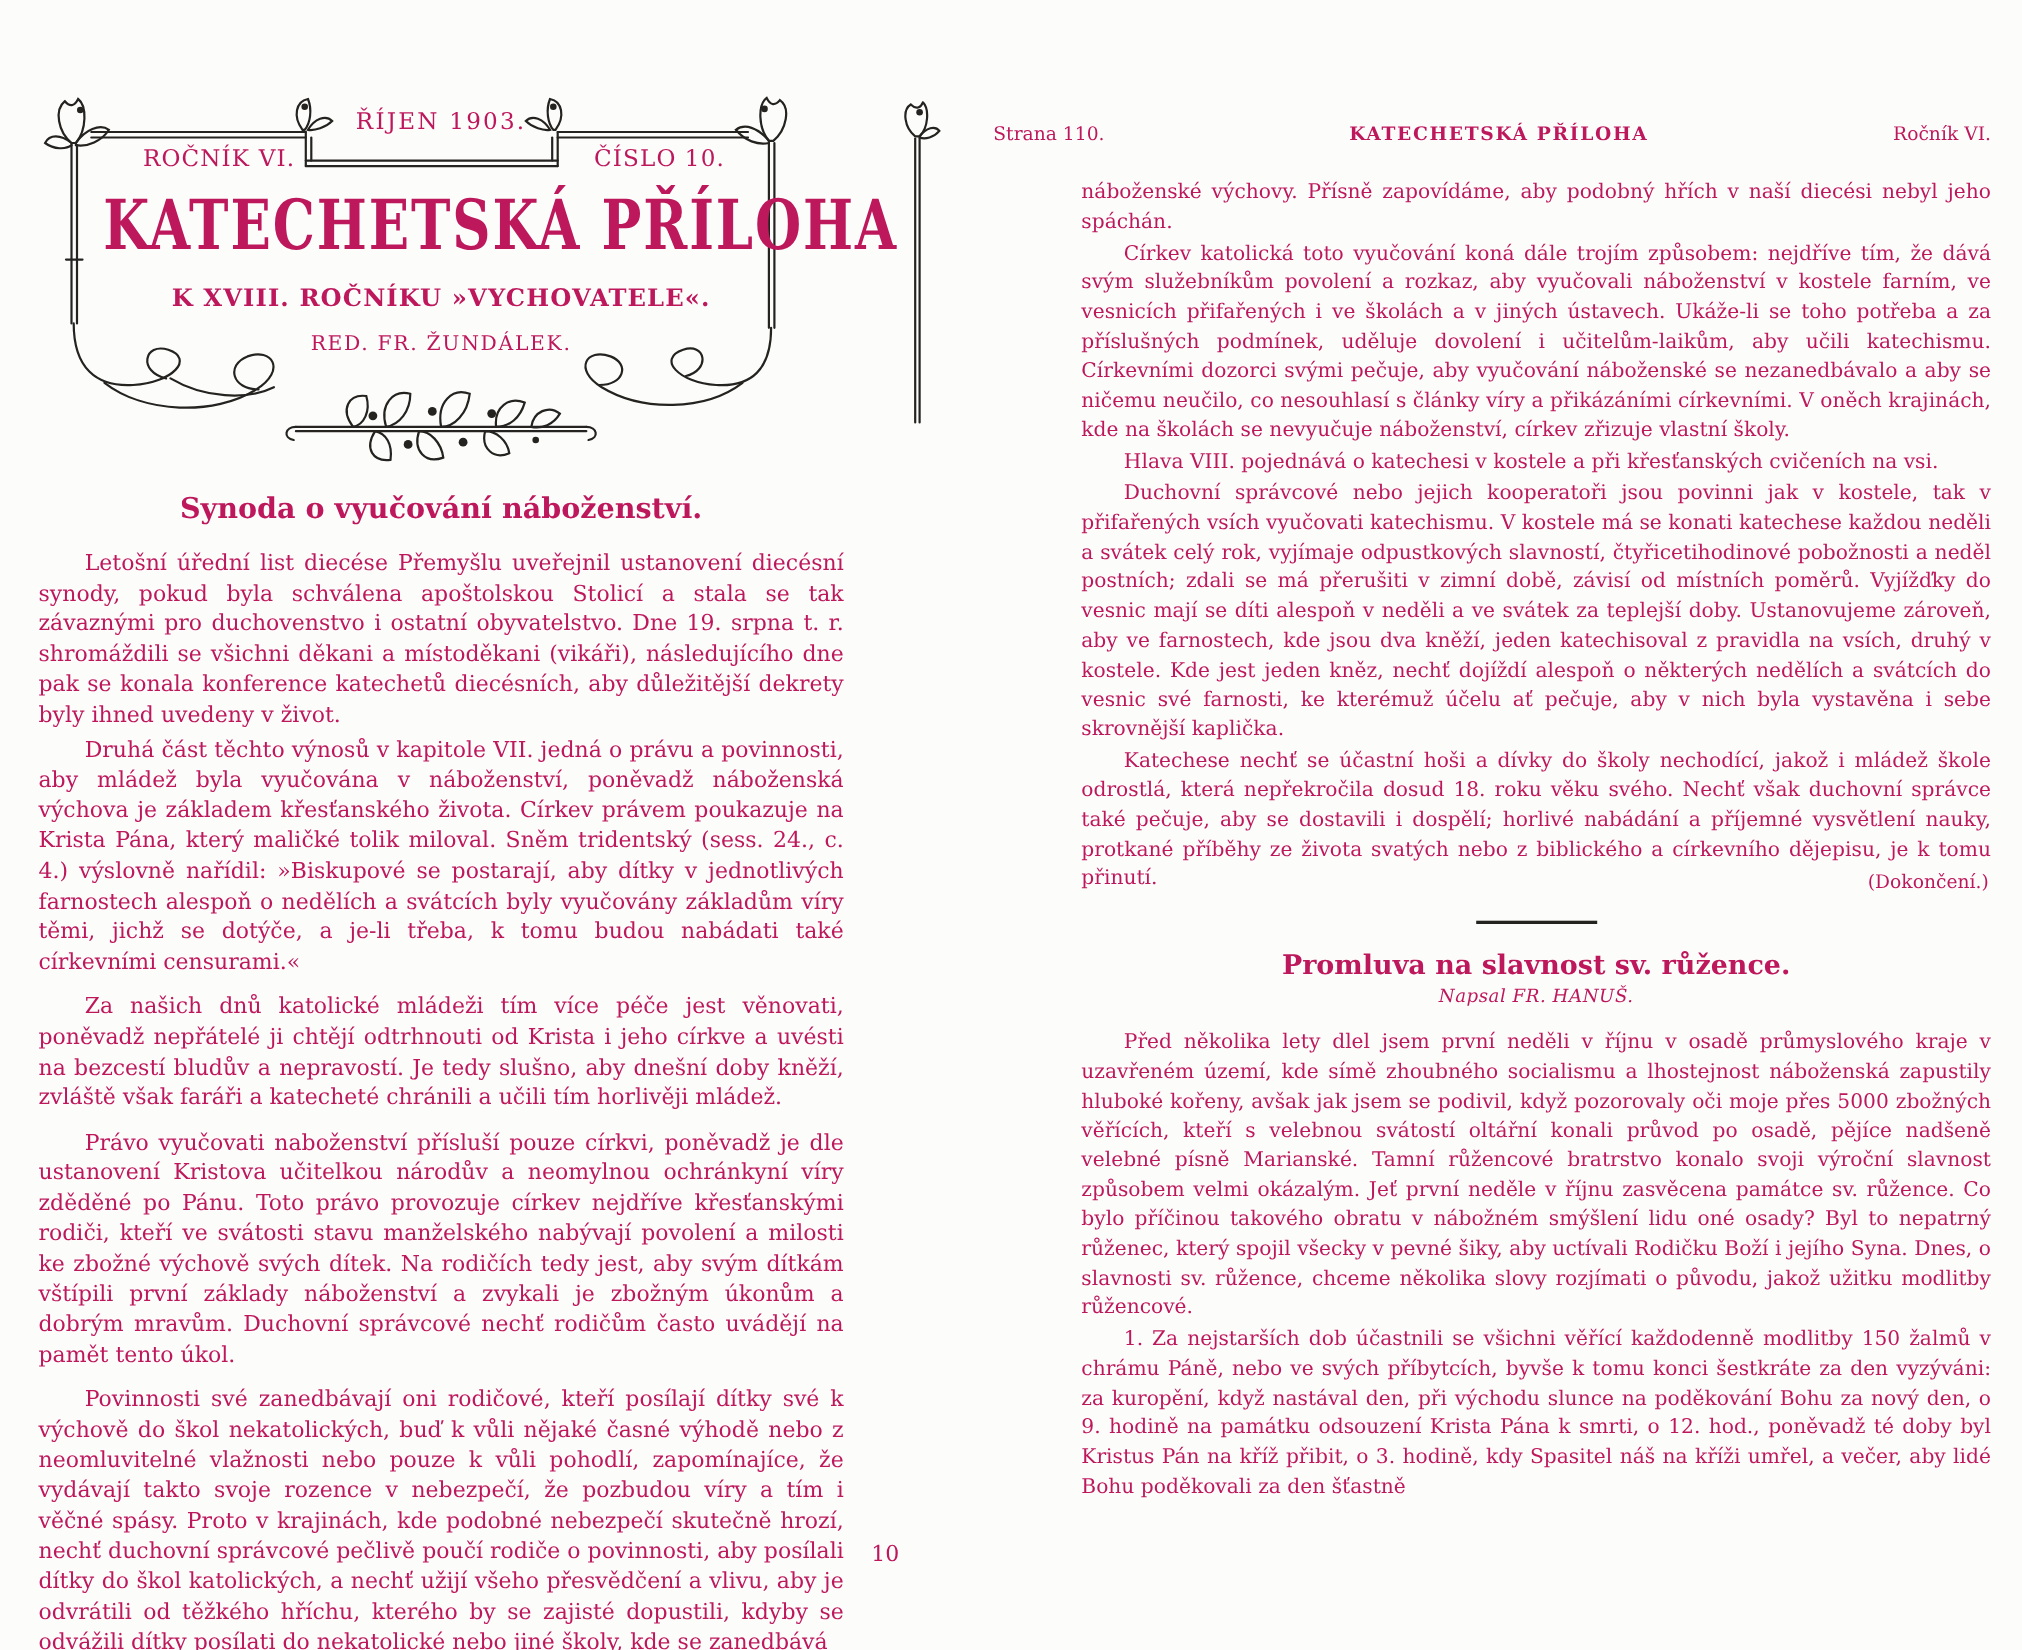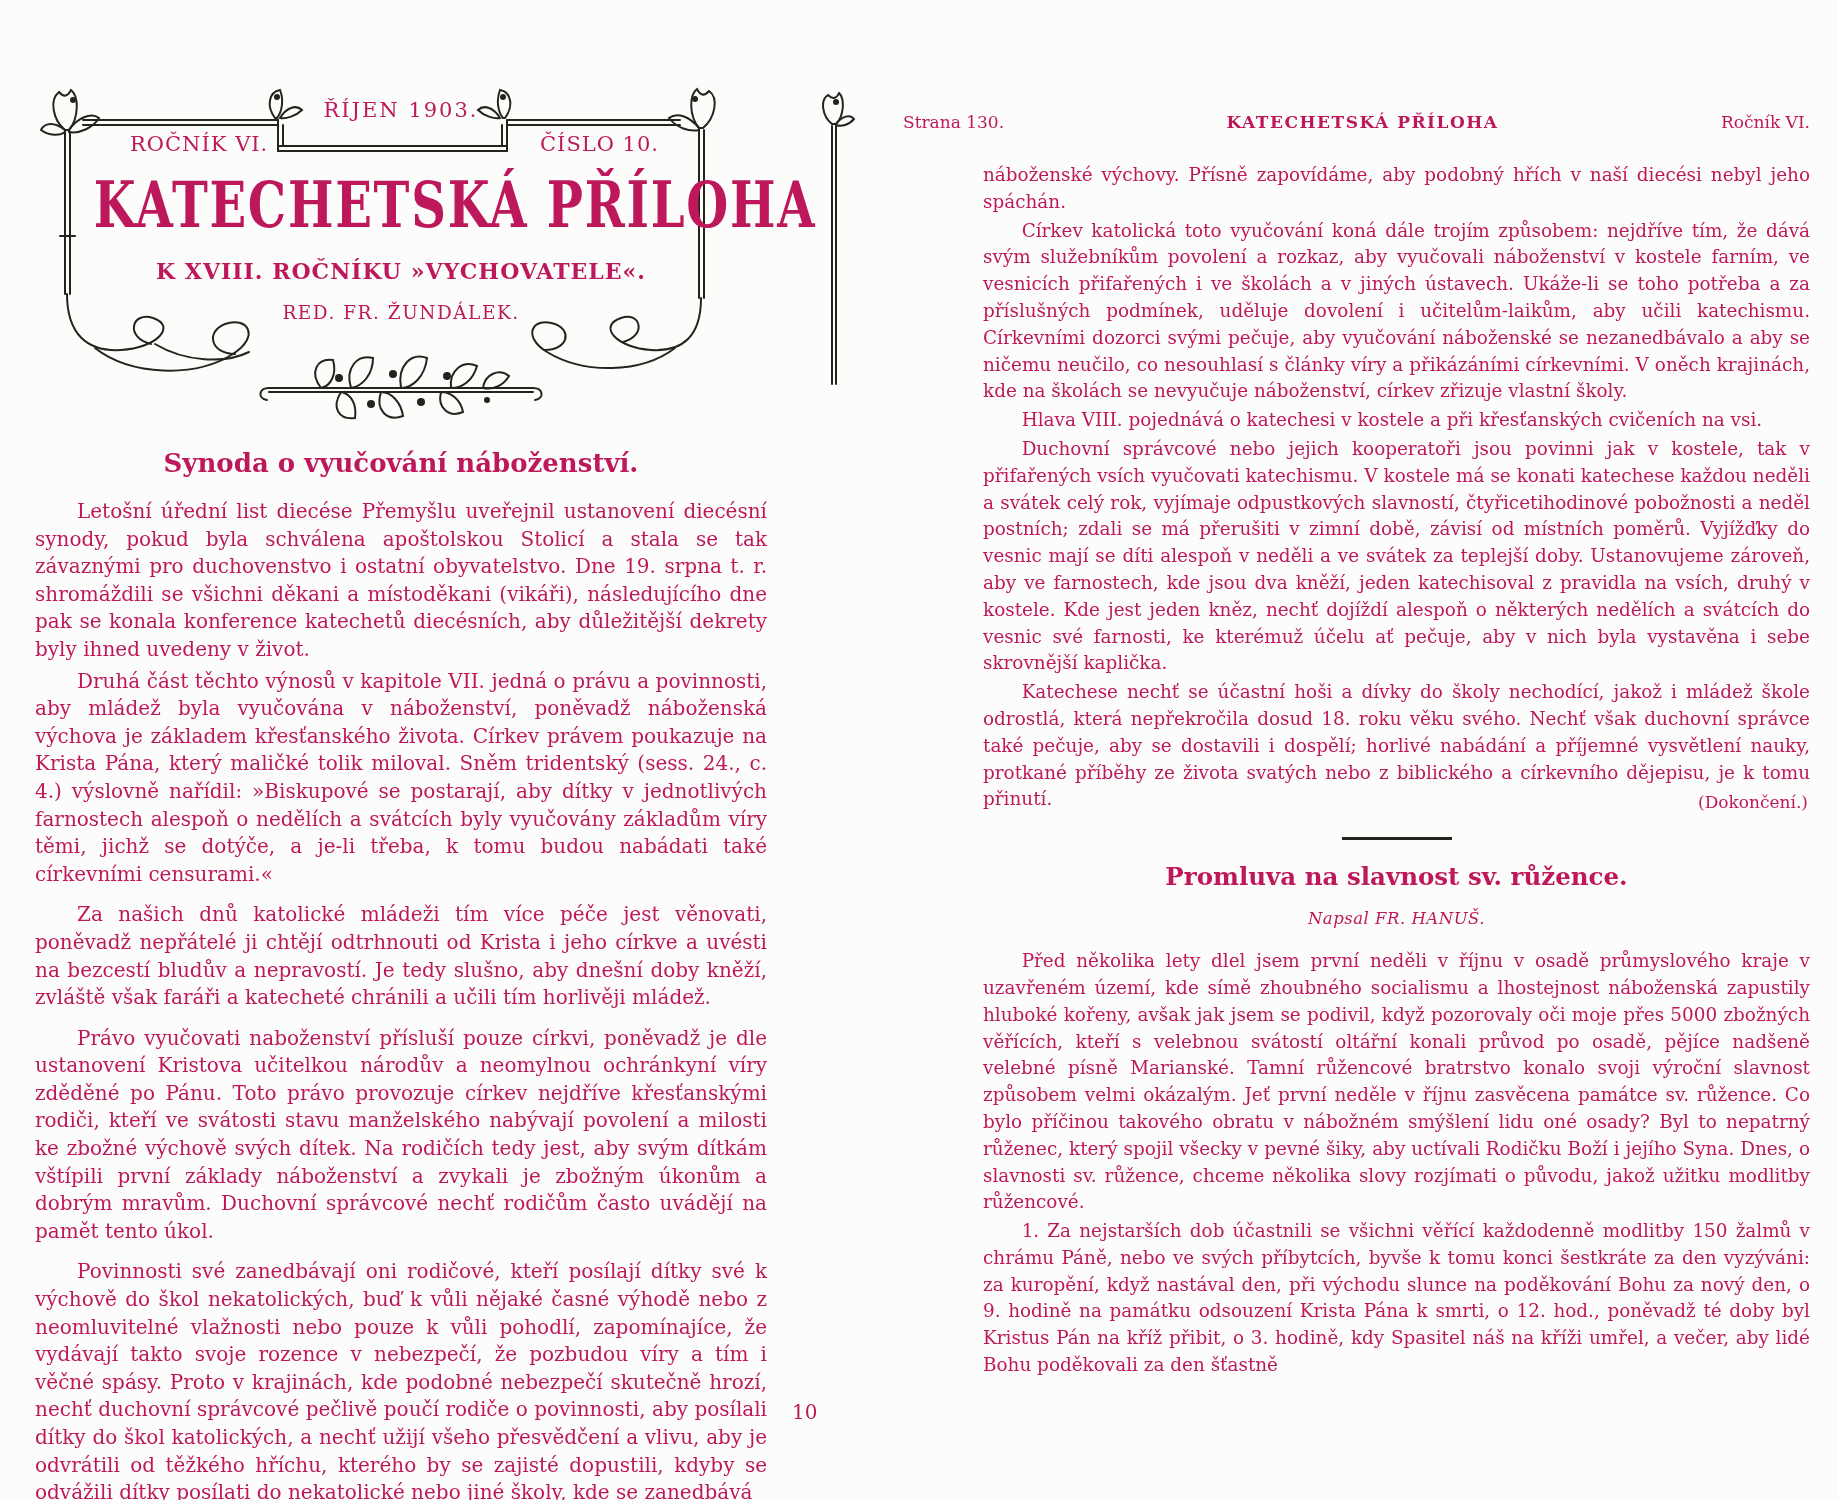--- a/index.html
+++ b/index.html
@@ -45,21 +45,21 @@
   
   .right-page{position:absolute;left:903px;top:112px;width:907px;}
   .rp-header{display:flex;justify-content:space-between;align-items:baseline;
     font-size:17px;}
   .rp-header .c{font-weight:bold;letter-spacing:1.5px;}
   .rp-body{margin-top:30px;padding-left:80px;}
   .rp-body p.body{font-size:18.4px;line-height:26.8px;margin-top:2px;}
   .endwrap{position:relative;}
   .end-note{position:absolute;right:2px;bottom:1px;font-size:17px;}
   .divider{width:110px;margin:24px auto 22px;border-top:3px solid #242320;}
-  h3.art2-title{margin:0 0 18px;text-align:center;font-size:24.5px;font-weight:bold;}
+  h3.art2-title{margin:0 0 5px;text-align:center;font-size:24.5px;font-weight:bold;}
   .byline{margin:0 0 20px;text-align:center;font-size:16.5px;letter-spacing:0.5px;font-style:italic;}
 </style>
 </head>
 <body>
 
 <div class="sheet">
 
   <div class="left-page">
 
     <div class="masthead">
@@ -151,21 +151,21 @@
     <path d="M20,32 C10,24 8,8 16,3 C21,8 25,6 27,1 C33,7 32,24 24,32 Z"></path>
     <path d="M24,32 C30,24 38,22 42,27 C37,33 29,35 24,33 Z"></path>
     <circle class="fill" cx="24" cy="10" r="3"></circle>
     <line x1="20" y1="34" x2="20" y2="292"></line>
       <line x1="24" y1="34" x2="24" y2="292"></line>
   </svg>
 
   <div class="right-page">
 
     <div class="rp-header">
-      <span class="l">Strana 130.</span>
+      <span class="l">Strana 110.</span>
       <span class="c">KATECHETSKÁ PŘÍLOHA</span>
       <span class="r">Ročník VI.</span>
     </div>
 
     <div class="rp-body">
       <p class="body first" style="text-indent:0;">náboženské výchovy. Přísně zapovídáme, aby podobný hřích v naší diecési nebyl jeho spáchán.</p>
       <p class="body">Církev katolická toto vyučování koná dále trojím způsobem: nejdříve tím, že dává svým služebníkům povolení a rozkaz, aby vyučovali náboženství v kostele farním, ve vesnicích přifařených i ve školách a v jiných ústavech. Ukáže-li se toho potřeba a za příslušných podmínek, uděluje dovolení i učitelům-laikům, aby učili katechismu. Církevními dozorci svými pečuje, aby vyučování náboženské se nezanedbávalo a aby se ničemu neučilo, co nesouhlasí s články víry a přikázáními církevními. V oněch krajinách, kde na školách se nevyučuje náboženství, církev zřizuje vlastní školy.</p>
       <p class="body">Hlava VIII. pojednává o katechesi v kostele a při křesťanských cvičeních na vsi.</p>
       <p class="body">Duchovní správcové nebo jejich kooperatoři jsou povinni jak v kostele, tak v přifařených vsích vyučovati katechismu. V kostele má se konati katechese každou neděli a svátek celý rok, vyjímaje odpustkových slavností, čtyřicetihodinové pobožnosti a neděl postních; zdali se má přerušiti v zimní době, závisí od místních poměrů. Vyjížďky do vesnic mají se díti alespoň v neděli a ve svátek za teplejší doby. Ustanovujeme zároveň, aby ve farnostech, kde jsou dva kněží, jeden katechisoval z pravidla na vsích, druhý v kostele. Kde jest jeden kněz, nechť dojíždí alespoň o některých nedělích a svátcích do vesnic své farnosti, ke kterémuž účelu ať pečuje, aby v nich byla vystavěna i sebe skrovnější kaplička.</p>
       <div class="endwrap">

